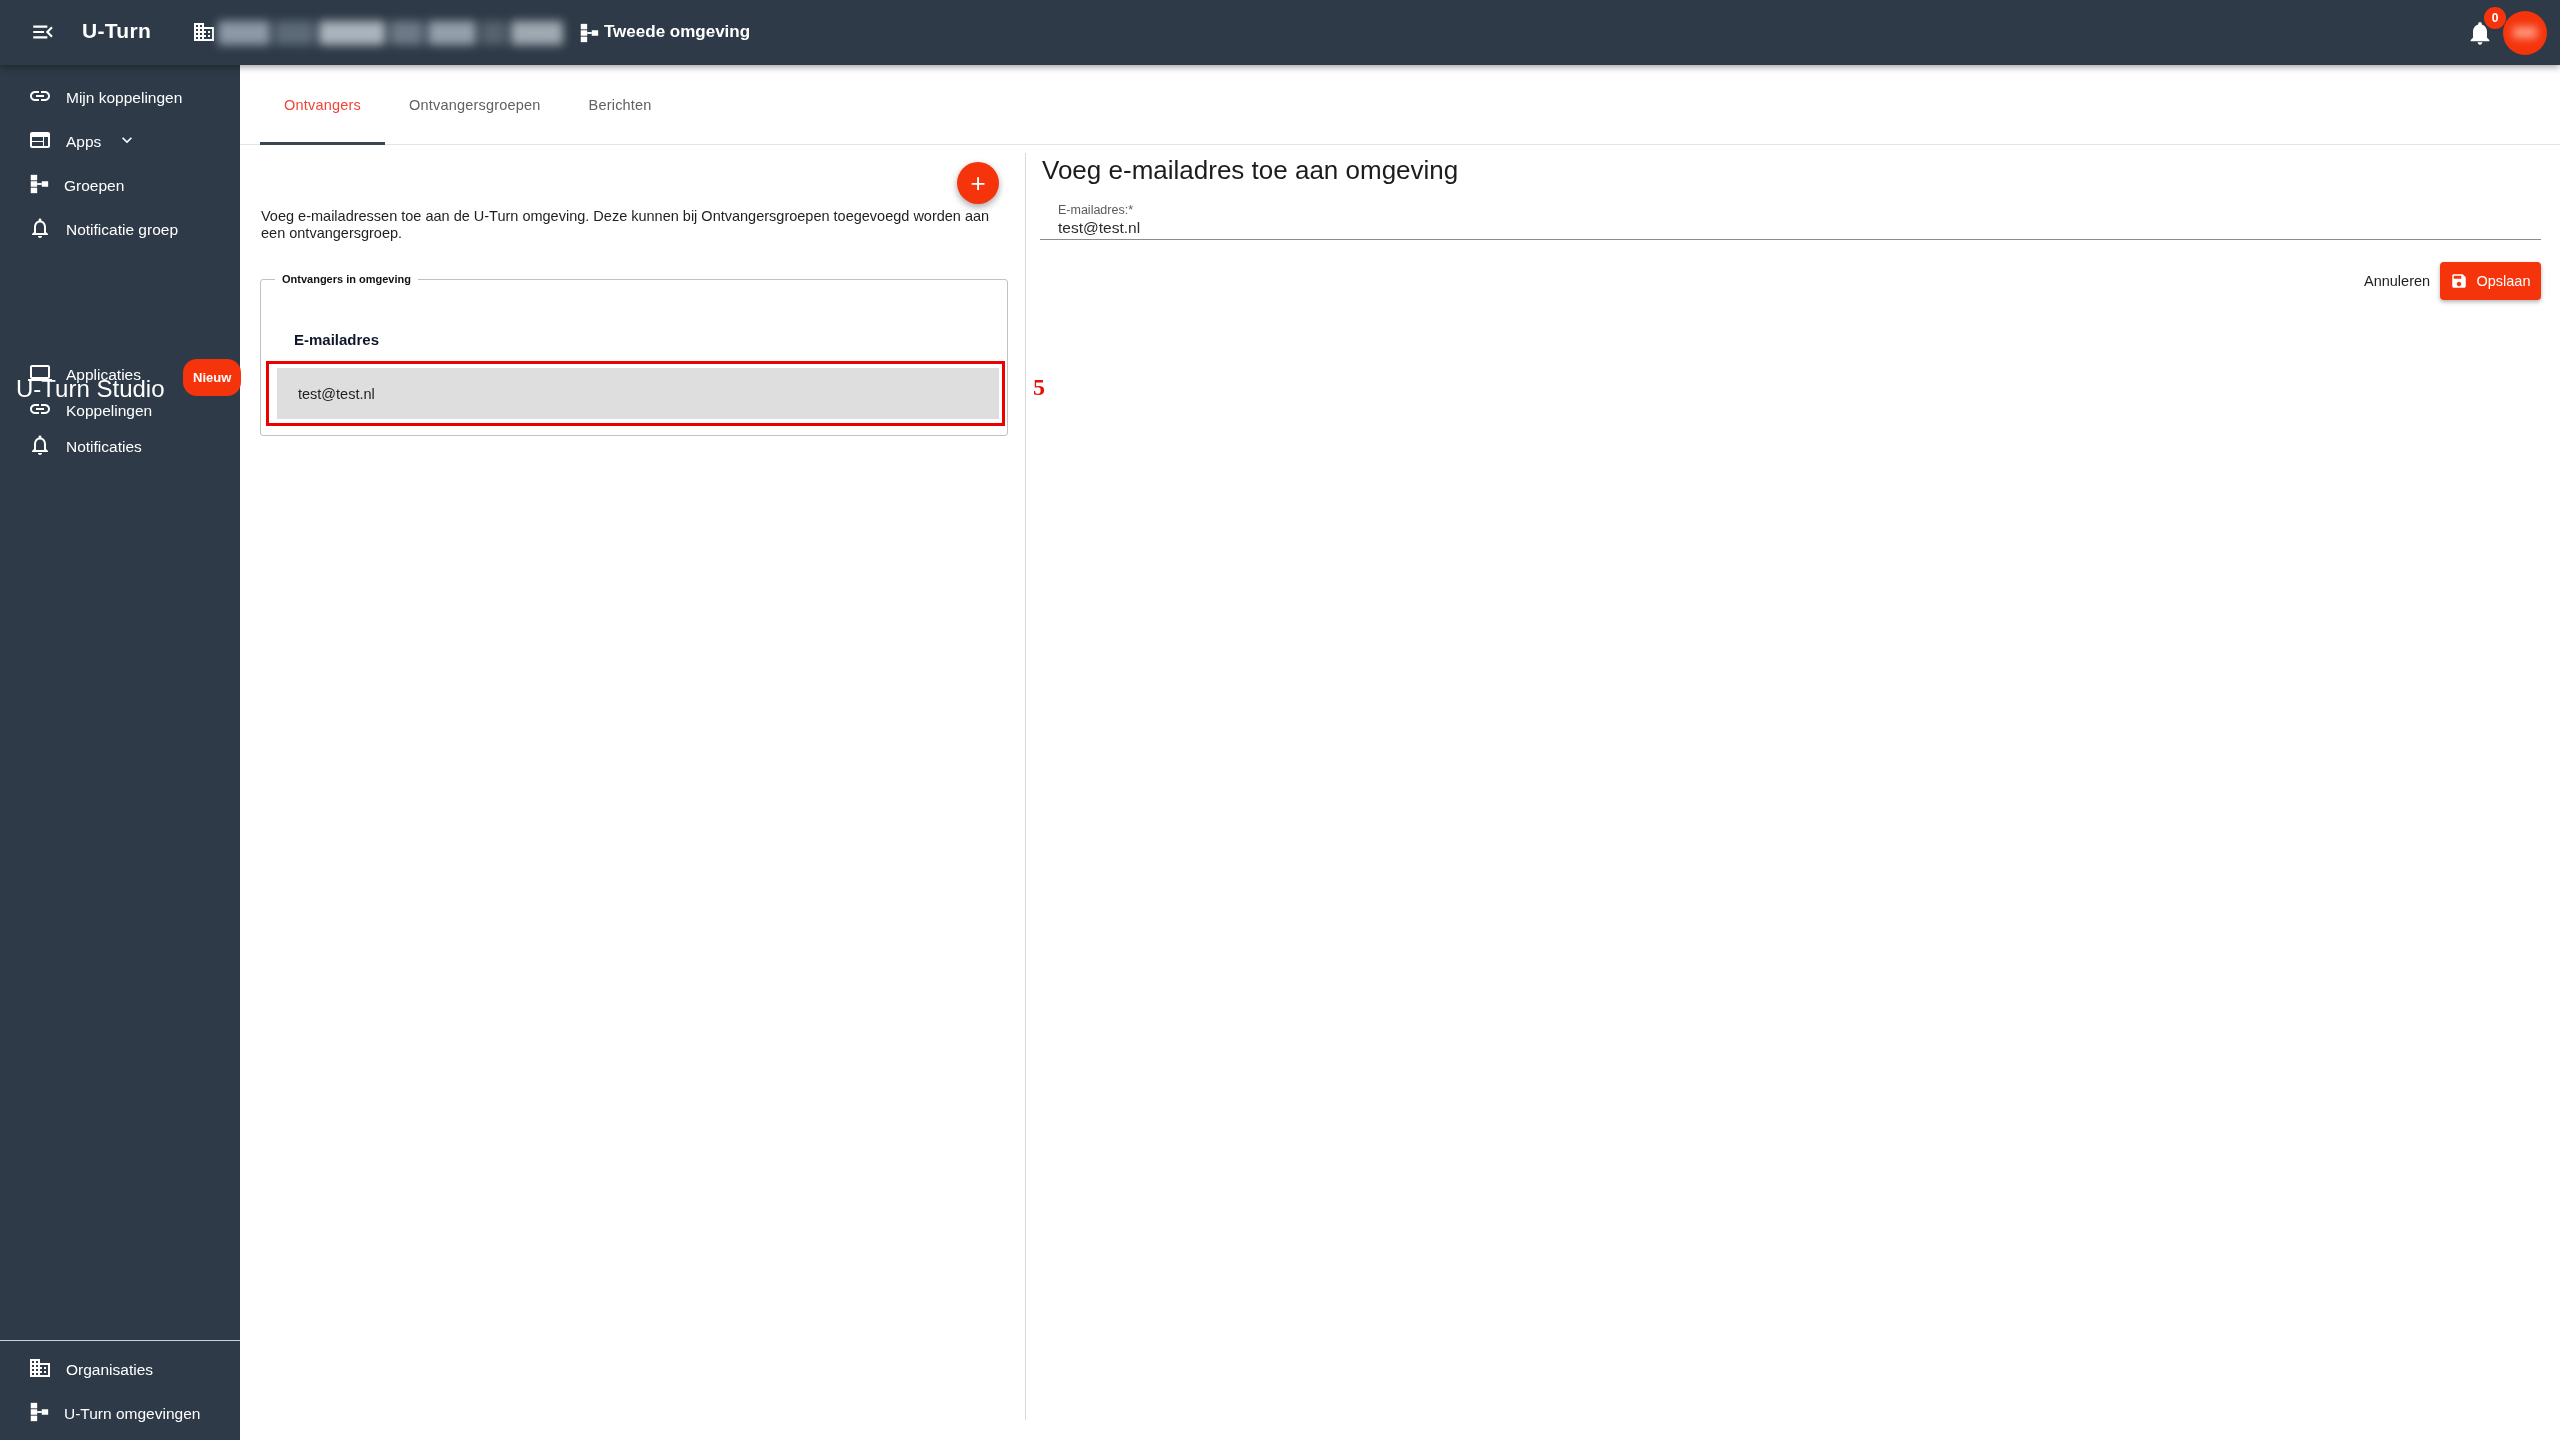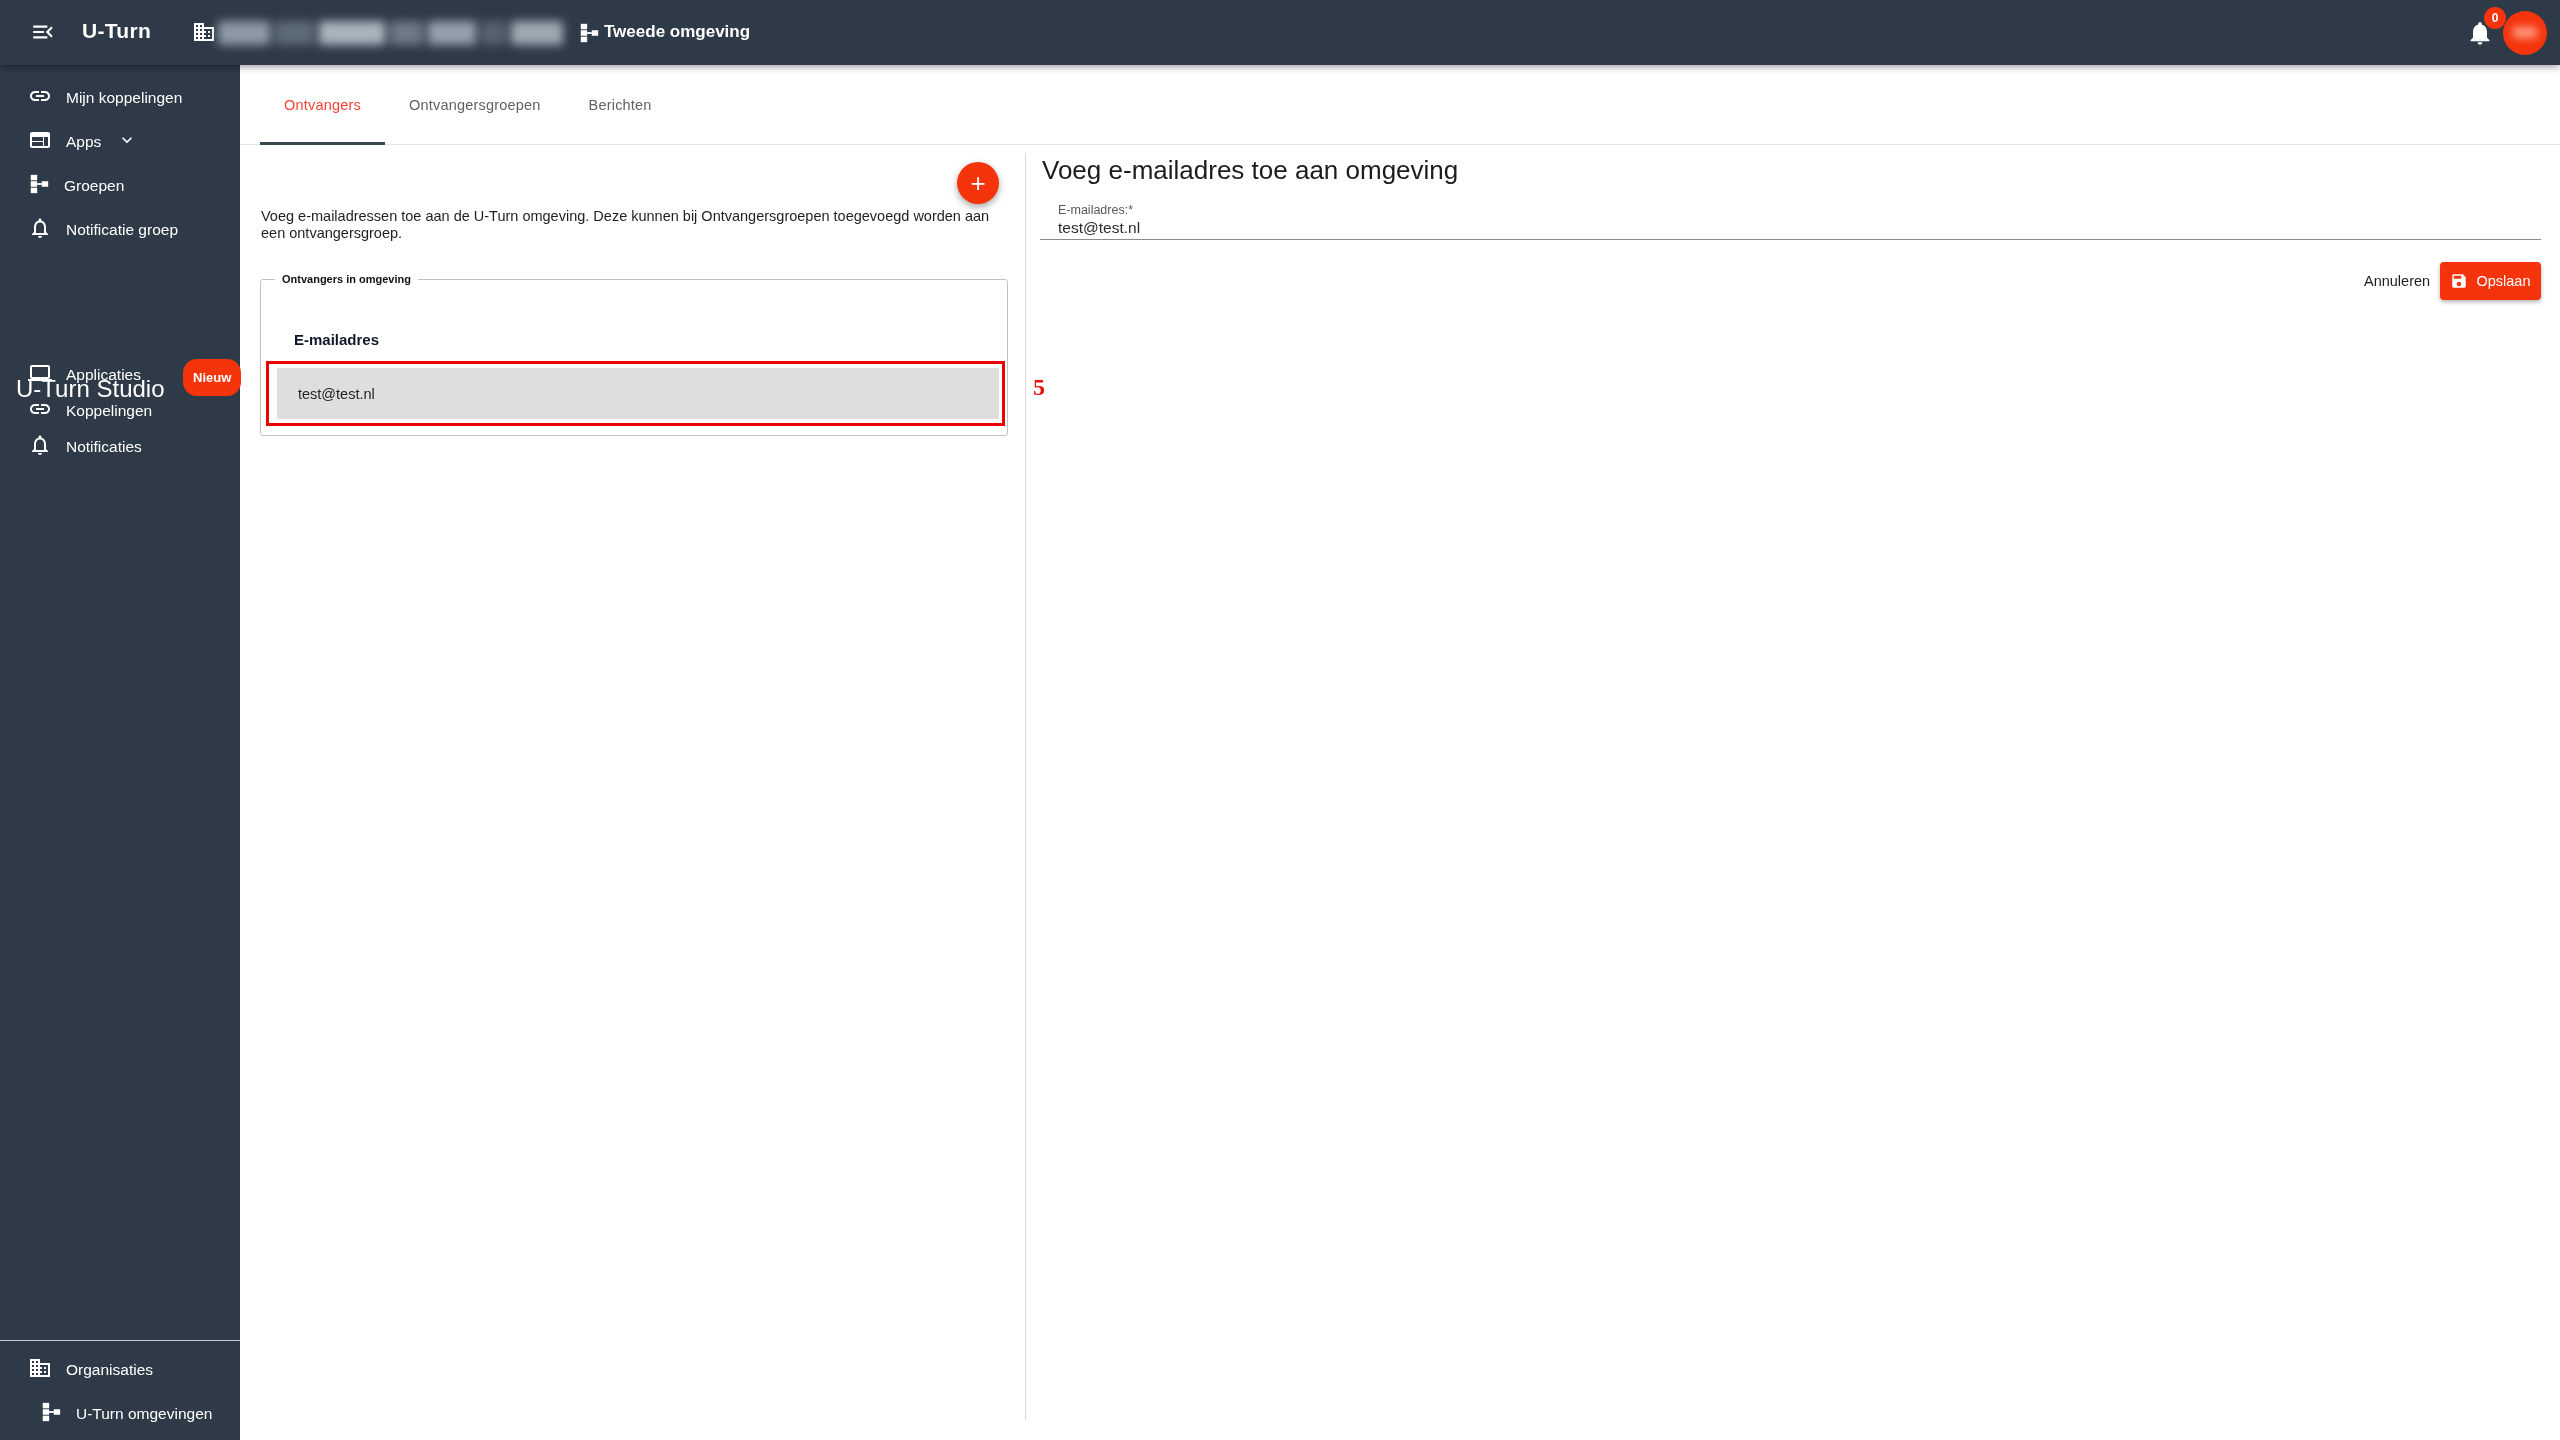--- a/index.html
+++ b/index.html
@@ -158,21 +158,21 @@
     </div>
 
     <div class="side-divider"></div>
 
     <div class="nav-item" style="top:1285px;">
       <span><svg width="24" height="24" viewBox="0 0 24 24" fill="#fff">
             <path d="M12 7V3H2v18h20V7H12zM6 19H4v-2h2v2zm0-4H4v-2h2v2zm0-4H4V9h2v2zm0-4H4V5h2v2zm4 12H8v-2h2v2zm0-4H8v-2h2v2zm0-4H8V9h2v2zm0-4H8V5h2v2zm10 12h-8v-2h2v-2h-2v-2h2v-2h-2V9h8v10zm-2-8h-2v2h2v-2zm0 4h-2v2h2v-2z"></path>
           </svg></span>
       <span>Organisaties</span>
     </div>
-    <div class="nav-item" style="top:1329px;margin-left:12px;">
+    <div class="nav-item" style="top:1329px;">
       <span><svg width="22" height="22" viewBox="0 0 24 24" fill="#fff">
             <rect x="3" y="2" width="7" height="6"></rect>
             <rect x="3" y="9" width="7" height="6"></rect>
             <rect x="3" y="16" width="7" height="6"></rect>
             <rect x="10" y="11" width="5" height="2"></rect>
             <rect x="15" y="9" width="7" height="6"></rect>
           </svg></span>
       <span>U-Turn omgevingen</span>
     </div>
   </nav>

